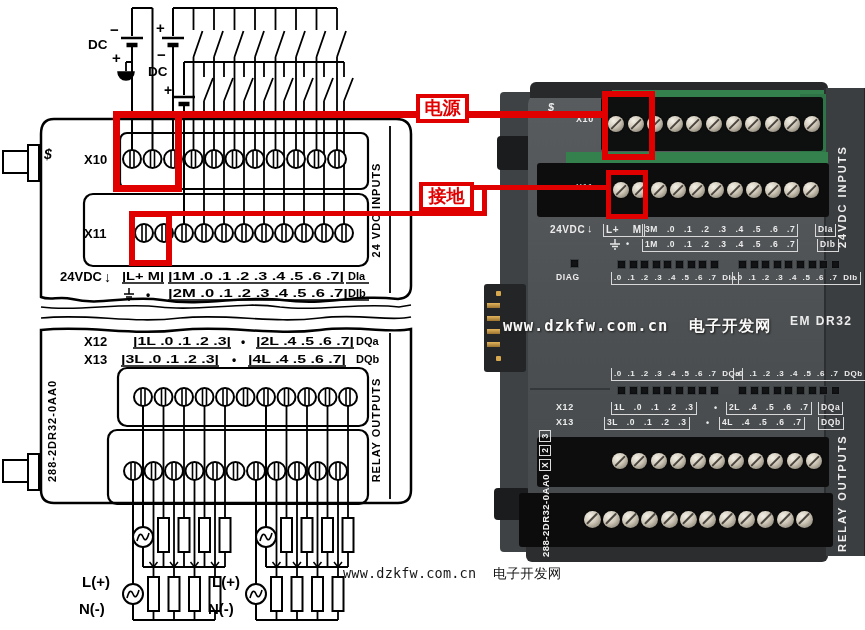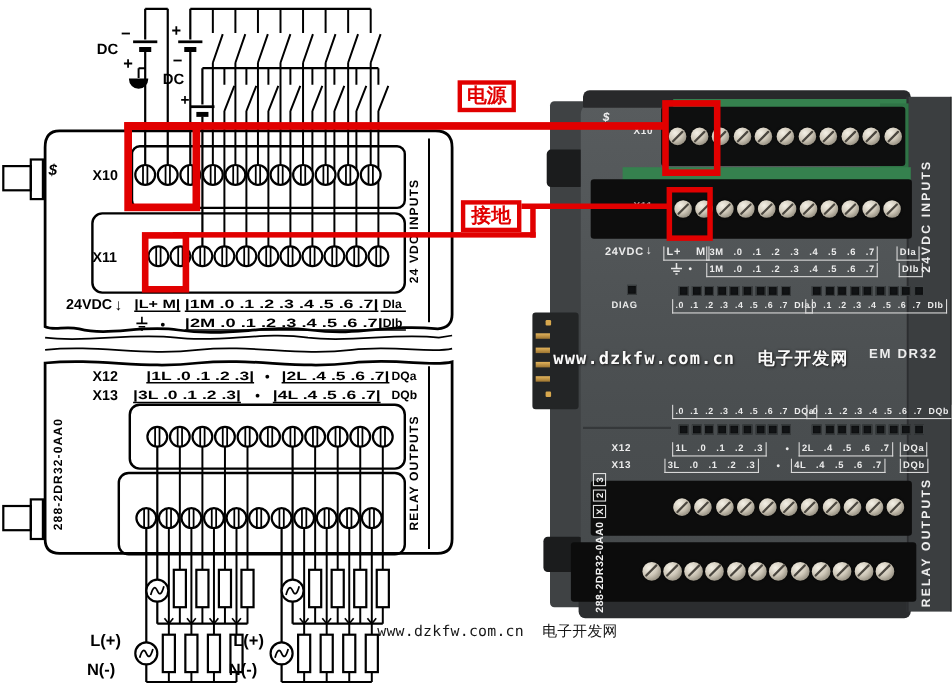--- a/index.html
+++ b/index.html
@@ -522,21 +522,21 @@
   <i style="position:absolute;left:3px;top:223px;width:13px;height:5px;background:linear-gradient(#e3b45c,#9c7430);"></i>
   <i style="position:absolute;left:3px;top:236px;width:13px;height:5px;background:linear-gradient(#e3b45c,#9c7430);"></i>
   <i style="position:absolute;left:3px;top:249px;width:13px;height:5px;background:linear-gradient(#e3b45c,#9c7430);"></i>
   <i style="position:absolute;left:3px;top:262px;width:13px;height:5px;background:linear-gradient(#e3b45c,#9c7430);"></i>
   <i style="position:absolute;left:12px;top:211px;width:5px;height:5px;background:#d8a84e;border-radius:1px;"></i>
   <i style="position:absolute;left:12px;top:276px;width:5px;height:5px;background:#d8a84e;border-radius:1px;"></i>
 </div>
 
 <div class="red" style="left:113px;top:111px;width:492px;height:7px;"></div>
 <div class="redrect" style="left:113px;top:111px;width:55px;height:67px;border-width:7px;"></div>
-<div class="redlabel" style="left:416px;top:73px;width:45px;height:21px;line-height:21px;">电源</div>
+<div class="redlabel" style="left:416px;top:94px;width:45px;height:21px;line-height:21px;">电源</div>
 <div class="redrect" style="left:602px;top:91px;width:41px;height:57px;border-width:6px;"></div>
 
 <div class="red" style="left:157px;top:211px;width:330px;height:5px;"></div>
 <div class="red" style="left:482px;top:187px;width:5px;height:29px;"></div>
 <div class="red" style="left:472px;top:185px;width:137px;height:5px;"></div>
 <div class="redrect" style="left:129px;top:211px;width:31px;height:43px;border-width:6px;"></div>
 <div class="redlabel" style="left:419px;top:182px;width:47px;height:21px;line-height:21px;">接地</div>
 <div class="redrect" style="left:606px;top:170px;width:32px;height:39px;border-width:5px;"></div>
 
 <div class="wm" id="wm-photo">www.dzkfw.com.cn  电子开发网</div>

